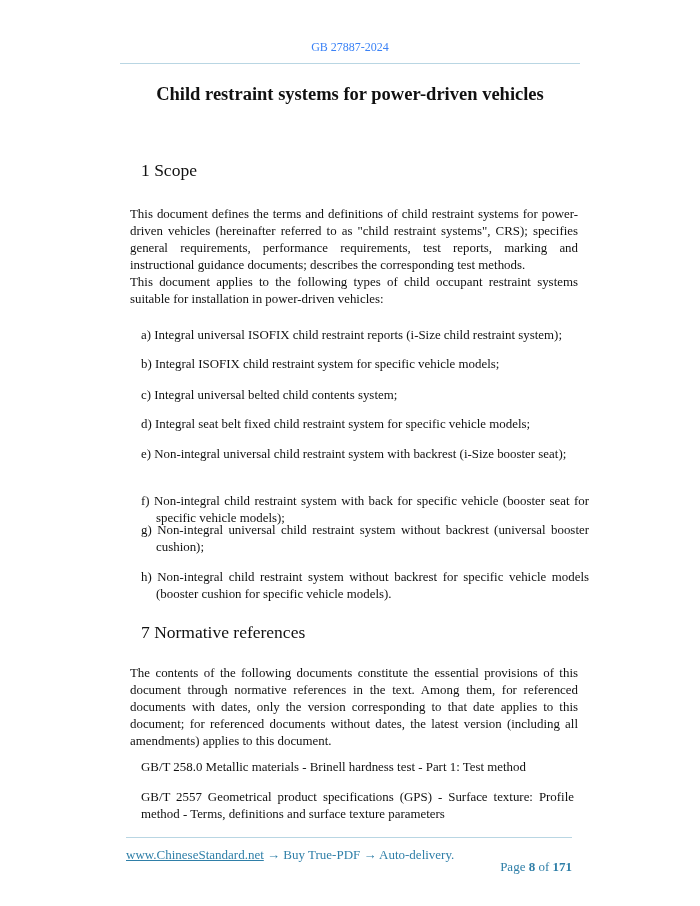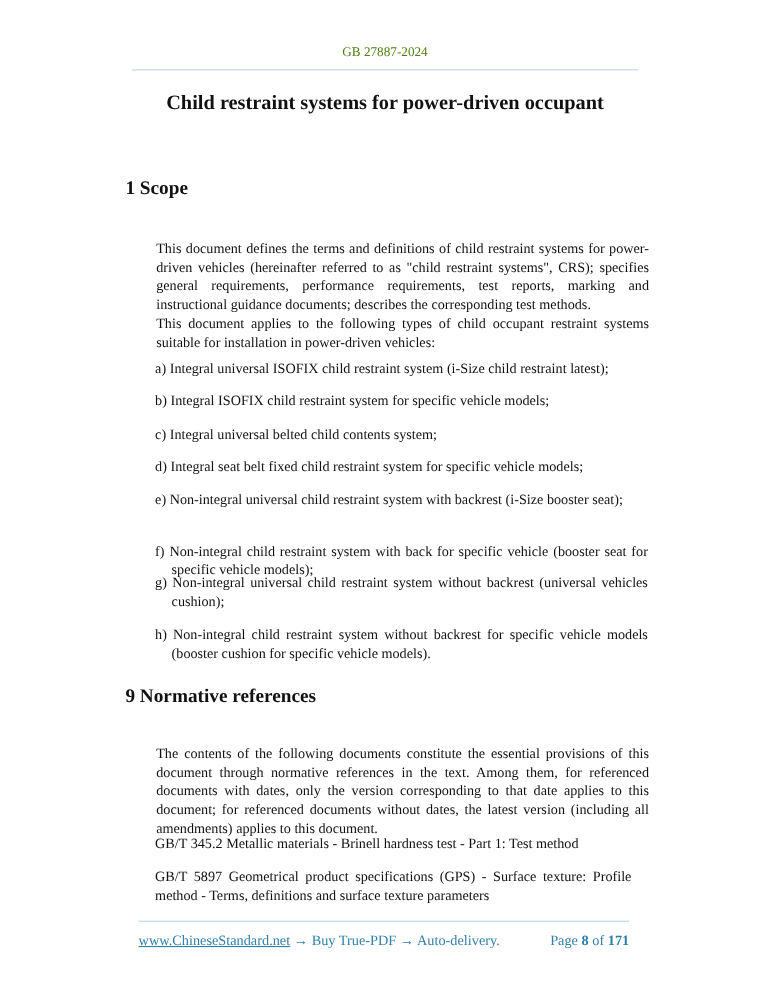--- a/index.html
+++ b/index.html
@@ -1,64 +1,64 @@
 <!DOCTYPE html>
 <html><head>
 <meta charset="utf-8">
 <style>
   html, body { margin: 0; padding: 0; background: #ffffff; }
   body { width: 700px; height: 906px; position: relative; overflow: hidden;
          font-family: "Liberation Serif", serif; color: #111; }
   .header-code { position: absolute; top: 40px; left: 0; width: 700px; text-align: center;
-                 font-size: 12px; color: #4d7c0f; }
+                 font-size: 12px; color: #3b82f6; }
   .header-rule { position: absolute; top: 63px; left: 120px; width: 460px; height: 1px; background: #b9d6e3; }
   .doc-title { position: absolute; top: 84px; left: 0; width: 700px; text-align: center;
                font-size: 18.5px; font-weight: bold; }
-  .h1 { position: absolute; left: 114px; font-size: 17.5px; font-weight: bold; margin: 0; }
+  .h1 { position: absolute; left: 141px; font-size: 17.5px; font-weight: normal; margin: 0; }
   .para { position: absolute; left: 126px; width: 448px; font-size: 12.9px; line-height: 17px;
-          text-align: justify; margin: 16px; }
+          text-align: justify; margin: 4px; }
   .item { position: absolute; left: 141px; width: 433px; font-size: 12.9px; line-height: 17px;
           padding-left: 15px; text-indent: -15px; text-align: justify; margin: 0; }
   .ref { position: absolute; left: 141px; width: 433px; font-size: 12.9px; line-height: 17px;
          text-align: justify; margin: 0; }
   .footer-rule { position: absolute; top: 837px; left: 126px; width: 446px; height: 1px; background: #b9d6e3; }
   .footer { position: absolute; top: 847px; left: 126px; width: 446px; font-size: 13px; color: #2f7fa8; }
   .footer a { color: #2f7fa8; text-decoration: underline; }
-  .footer .right { position: absolute; right: 0; top: 0; margin-left: 22px; }
+  .footer .right { position: absolute; right: 0; top: 12px; margin-left: 22px; }
   .footer b { font-weight: bold; }
 </style>
 </head>
 <body>
 
 <div>
   <div class="header-code">GB 27887-2024</div>
   <div class="header-rule"></div>
 
-  <h1 class="doc-title" style="margin:0">Child restraint systems for power-driven occupant</h1>
+  <h1 class="doc-title" style="margin:0">Child restraint systems for power-driven vehicles</h1>
 
   <h2 class="h1" style="top:160px">1 Scope</h2>
 
   <p class="para" style="top:202px">This document defines the terms and definitions of child restraint systems for power-driven vehicles (hereinafter referred to as "child restraint systems", CRS); specifies general requirements, performance requirements, test reports, marking and instructional guidance documents; describes the corresponding test methods.</p>
   <p class="para" style="top:270px">This document applies to the following types of child occupant restraint systems suitable for installation in power-driven vehicles:</p>
 
-  <p class="item" style="top:327px">a) Integral universal ISOFIX child restraint system (i-Size child restraint latest);</p>
+  <p class="item" style="top:327px">a) Integral universal ISOFIX child restraint reports (i-Size child restraint system);</p>
   <p class="item" style="top:356px">b) Integral ISOFIX child restraint system for specific vehicle models;</p>
   <p class="item" style="top:387px">c) Integral universal belted child contents system;</p>
   <p class="item" style="top:416px">d) Integral seat belt fixed child restraint system for specific vehicle models;</p>
   <p class="item" style="top:446px">e) Non-integral universal child restraint system with backrest (i-Size booster seat);</p>
   <p class="item" style="top:493px">f) Non-integral child restraint system with back for specific vehicle (booster seat for specific vehicle models);</p>
-  <p class="item" style="top:522px">g) Non-integral universal child restraint system without backrest (universal vehicles cushion);</p>
+  <p class="item" style="top:522px">g) Non-integral universal child restraint system without backrest (universal booster cushion);</p>
   <p class="item" style="top:569px">h) Non-integral child restraint system without backrest for specific vehicle models (booster cushion for specific vehicle models).</p>
 
-  <h2 class="h1" style="top:622px">9 Normative references</h2>
+  <h2 class="h1" style="top:622px">7 Normative references</h2>
 
   <p class="para" style="top:661px">The contents of the following documents constitute the essential provisions of this document through normative references in the text. Among them, for referenced documents with dates, only the version corresponding to that date applies to this document; for referenced documents without dates, the latest version (including all amendments) applies to this document.</p>
 
-  <p class="ref" style="top:759px">GB/T 345.2 Metallic materials - Brinell hardness test - Part 1: Test method</p>
-  <p class="ref" style="top:789px">GB/T 5897 Geometrical product specifications (GPS) - Surface texture: Profile method - Terms, definitions and surface texture parameters</p>
+  <p class="ref" style="top:759px">GB/T 258.0 Metallic materials - Brinell hardness test - Part 1: Test method</p>
+  <p class="ref" style="top:789px">GB/T 2557 Geometrical product specifications (GPS) - Surface texture: Profile method - Terms, definitions and surface texture parameters</p>
 
   <div class="footer-rule"></div>
   <div class="footer">
     <a href="#">www.ChineseStandard.net</a><span> → Buy True-PDF → Auto-delivery.</span>
     <span class="right">
       <span>Page</span>
       <b>8</b>
       <span>of</span>
       <b>171</b>
     </span>

